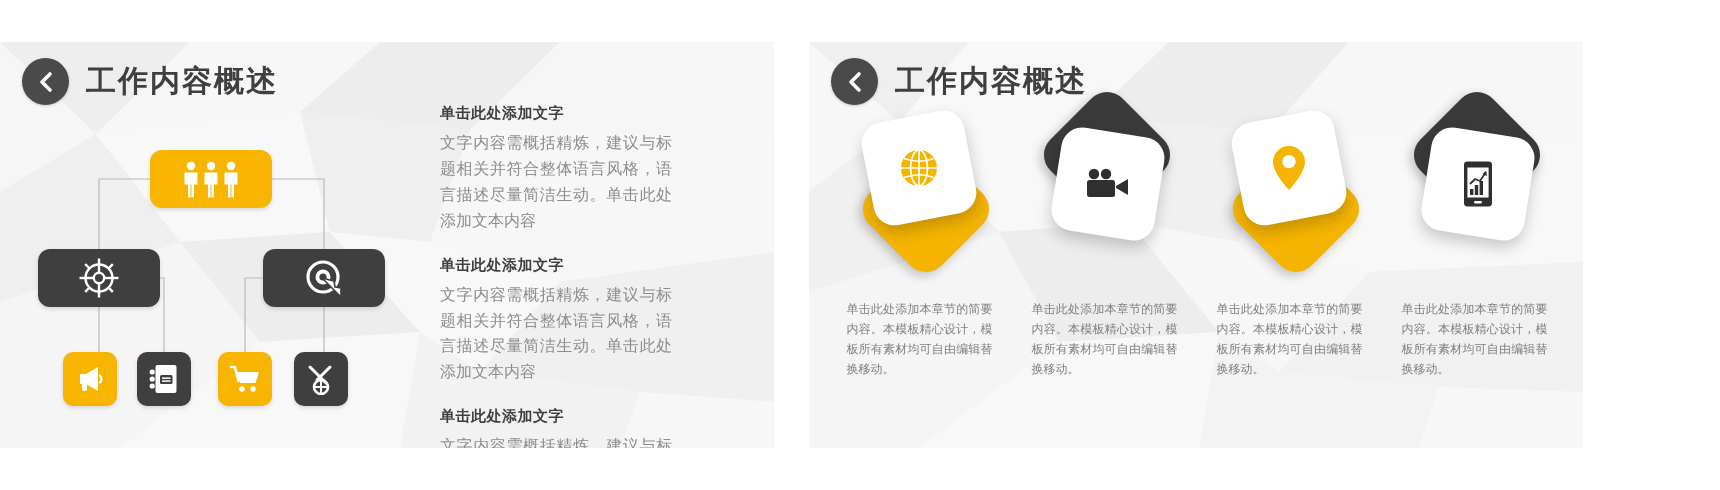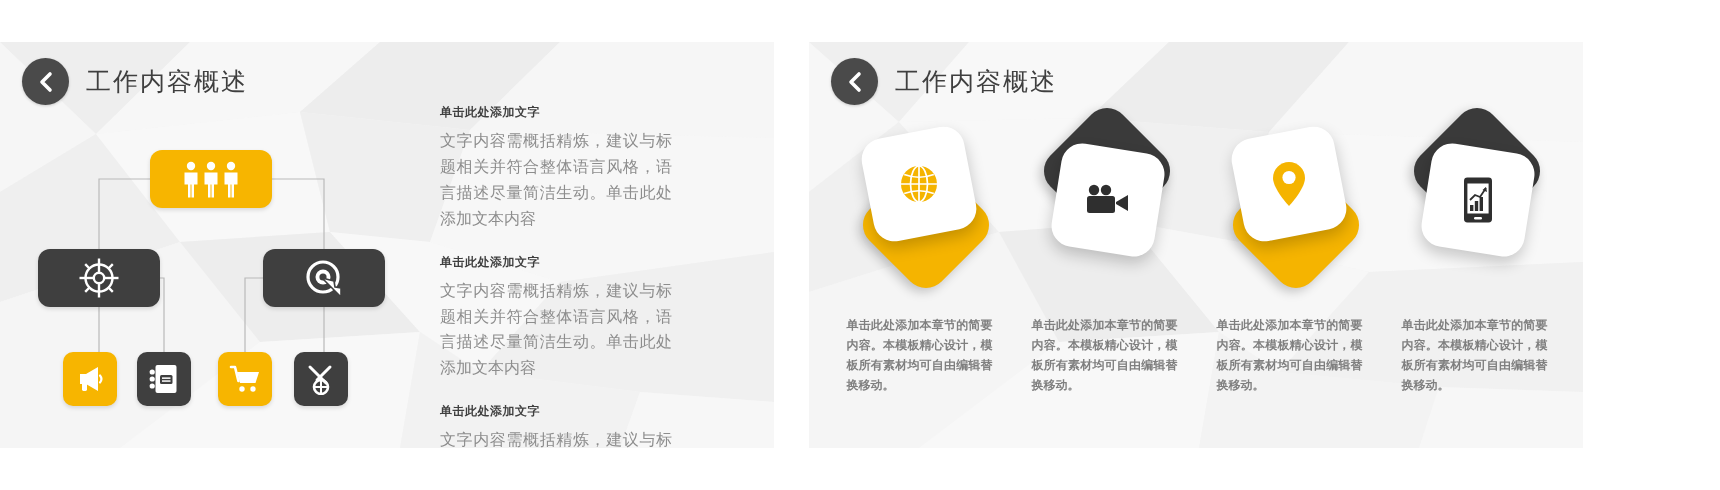--- a/index.html
+++ b/index.html
@@ -28,23 +28,23 @@
 
   
   .hdr{position:absolute;top:16px;left:22px;display:flex;align-items:center;gap:17px;z-index:6;}
   .back-circle{
     width:47px;height:47px;border-radius:50%;
     background:#4a4a4a;display:flex;align-items:center;justify-content:center;
     box-shadow:0 1px 3px rgba(0,0,0,.18);
   }
   .back-circle svg{display:block;}
   .hdr-title{
-    font-size:25px;color:#3f3f3f;letter-spacing:2px;
+    font-size:30px;color:#3f3f3f;letter-spacing:2px;
     font-family:"DejaVu Sans","Liberation Sans",sans-serif;
-    font-weight:400;white-space:nowrap;
+    font-weight:700;white-space:nowrap;
   }
 
   
   .org{position:absolute;left:18px;top:62px;width:400px;height:330px;z-index:5;}
   .org svg.lines{position:absolute;left:0;top:0;width:400px;height:330px;}
   .node{
     position:absolute;display:flex;align-items:center;justify-content:center;
     box-shadow:0 2px 4px rgba(0,0,0,.13);
   }
   .node.y{background:#f7b500;}
@@ -56,31 +56,31 @@
   .node.b2{left:119px;top:248px;width:54px;height:54px;border-radius:10px;}
   .node.b3{left:200px;top:248px;width:54px;height:54px;border-radius:10px;}
   .node.b4{left:276px;top:248px;width:54px;height:54px;border-radius:10px;}
   .node svg{display:block;}
 
   
   .txtcol{position:absolute;left:440px;top:62px;width:300px;z-index:5;}
   .tblock{margin-bottom:22px;}
   .tblock:last-child{margin-bottom:0;}
   .t-head{
-    font-size:12px;font-weight:bold;color:#3f3f3f;margin:0 0 7px 0;
+    font-size:15px;font-weight:bold;color:#3f3f3f;margin:0 0 7px 0;
     font-family:"DejaVu Sans","Liberation Sans",sans-serif;letter-spacing:.5px;
   }
   .t-body{
     font-size:16px;color:#8d8d8d;line-height:1.62;margin:0;width:232px;
     font-family:"DejaVu Sans","Liberation Sans",sans-serif;
     text-align:justify;
   }
 
   
-  .cards{position:absolute;left:18px;top:72px;width:740px;height:330px;z-index:5;display:flex;font-weight:bold;}
+  .cards{position:absolute;left:18px;top:56px;width:740px;height:330px;z-index:5;display:flex;}
   .card{width:185px;position:relative;display:flex;flex-direction:column;align-items:center;}
   .card-art{position:relative;width:185px;height:185px;}
 
   .diamond{
     position:absolute;width:102px;height:102px;border-radius:22px;
     left:48px;top:60px;transform:rotate(45deg);
   }
   .diamond.y{background:#f5b400;box-shadow:0 5px 11px rgba(0,0,0,.22);}
   .diamond.d{background:#3a3a3a;box-shadow:0 5px 11px rgba(0,0,0,.22);}
   .diamond.d.up{left:44px;top:6px;}

